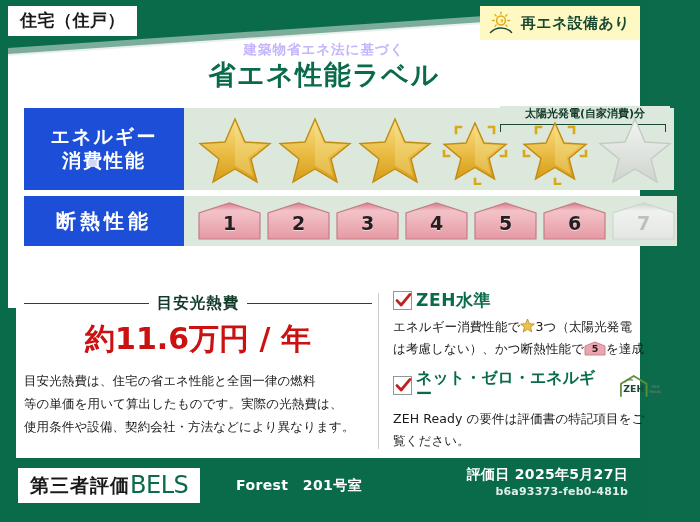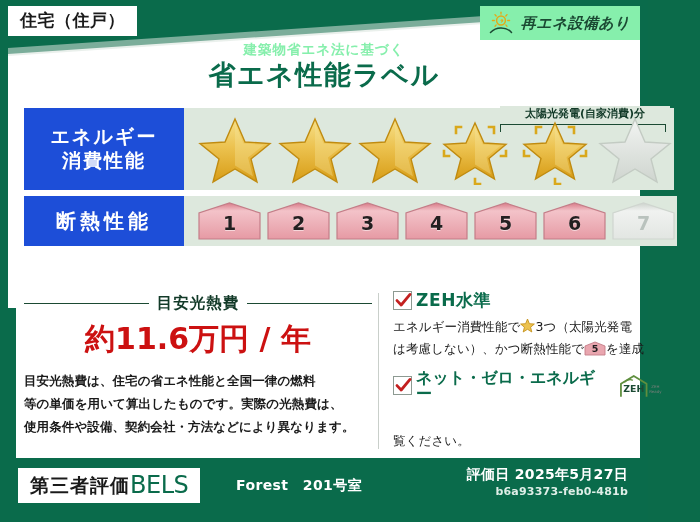--- a/index.html
+++ b/index.html
@@ -41,37 +41,36 @@
   .chip-housing{
     position:absolute;left:8px;top:6px;
     background:#ffffff;
     padding:6px 12px 7px 12px;
     font-size:17px;font-weight:bold;color:#1a1a1a;
     letter-spacing:.5px;line-height:1;
     z-index:6;
   }
   .chip-solar{
     position:absolute;right:8px;top:6px;
-    background:#86efac;
+    background:#fef9c3;
     padding:5px 10px 5px 8px;
     display:flex;align-items:center;gap:7px;
     z-index:6;
-    font-style:italic;
   }
   .chip-solar .solar-txt{
     font-size:15px;font-weight:bold;color:#1b4a33;letter-spacing:.4px;line-height:1;
   }
   .solar-icon{width:26px;height:24px;display:block;}
 
   
   .title-wrap{
     position:absolute;left:0;right:0;top:42px;text-align:center;z-index:5;
   }
   .title-sub{
-    font-size:13.5px;font-weight:bold;color:#86efac;letter-spacing:1px;line-height:1.1;
+    font-size:13.5px;font-weight:bold;color:#c4b5fd;letter-spacing:1px;line-height:1.1;
   }
   .title-main{
     font-size:27px;font-weight:bold;color:#0a6b4b;letter-spacing:1.5px;
     line-height:1.2;margin-top:2px;
   }
 
   
   .perf-area{
     position:absolute;left:24px;top:108px;width:636px;
   }
@@ -149,21 +148,21 @@
     font-size:15.5px;font-weight:bold;color:#123a28;letter-spacing:1px;white-space:nowrap;
   }
   .cost-value{
     text-align:center;font-size:30px;font-weight:bold;color:#cc1111;
     letter-spacing:0px;margin-top:8px;line-height:1.1;
   }
   .cost-note{
     margin-top:14px;font-size:12.5px;color:#1a1a1a;line-height:1.85;
     letter-spacing:.1px;
   }
-  .cost-note p{margin:0;font-weight:bold;}
+  .cost-note p{margin:0;}
 
   
   .zeh-block{margin-bottom:10px;}
   .zeh-head{display:flex;align-items:center;gap:4px;}
   .checkbox{
     width:19px;height:19px;flex:0 0 19px;
     border:1.4px solid #8d9a92;background:#fff;
     position:relative;box-sizing:border-box;
   }
   .checkbox svg{position:absolute;left:1px;top:0px;width:17px;height:17px;}
@@ -455,21 +454,21 @@
             <svg viewBox="0 0 48 26" aria-hidden="true">
               <path d="M4 24 L4 11 L17 3 L30 11 L30 24" fill="none" stroke="#5f8f3e" stroke-width="1.8" stroke-linejoin="round"></path>
               <path d="M7.5 9.5 C 10 6.5, 14 6, 16 7.5" fill="none" stroke="#5f8f3e" stroke-width="1.4"></path>
               <text x="17" y="19" font-family="DejaVu Sans, sans-serif" font-size="9.5" font-weight="bold" fill="#1b4a33" text-anchor="middle">ZEH</text>
               <text x="39" y="15" font-family="DejaVu Sans, sans-serif" font-size="4" fill="#7a7f7a" text-anchor="middle">ZEH</text>
               <text x="39" y="20" font-family="DejaVu Sans, sans-serif" font-size="4" fill="#7a7f7a" text-anchor="middle">Ready</text>
             </svg>
           </span>
         </div>
         <div class="zeh-desc">
-          <br>
+          <span>ZEH Ready の要件は評価書の特記項目をご</span><br>
           <span>覧ください。</span>
         </div>
       </div>
 
     </div>
   </div>
 
   <div class="footer">
     <div class="bels-box">
       <span class="bels-jp">第三者評価</span>

